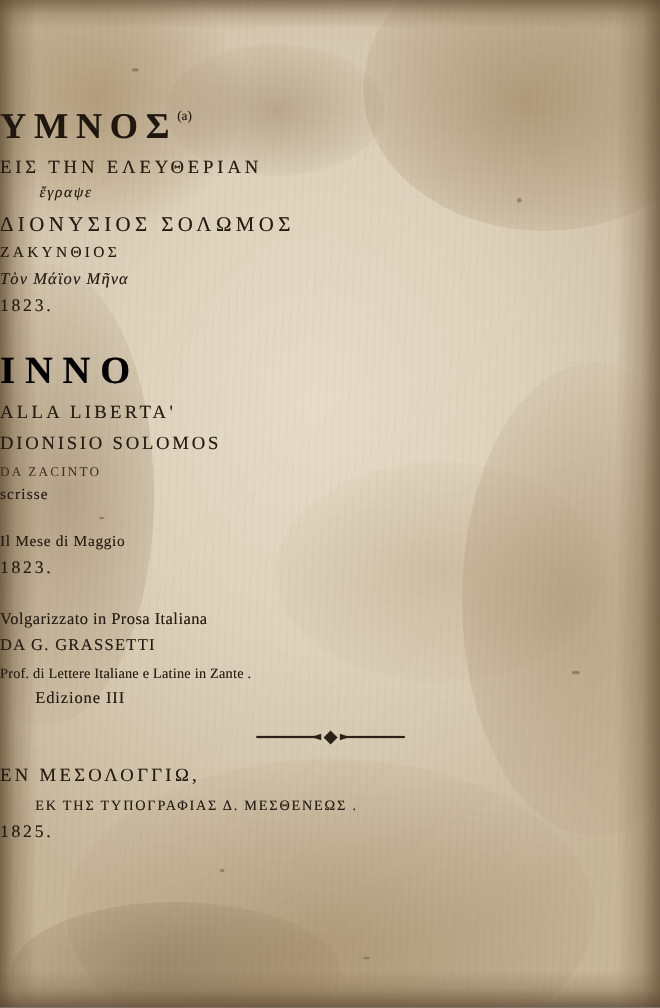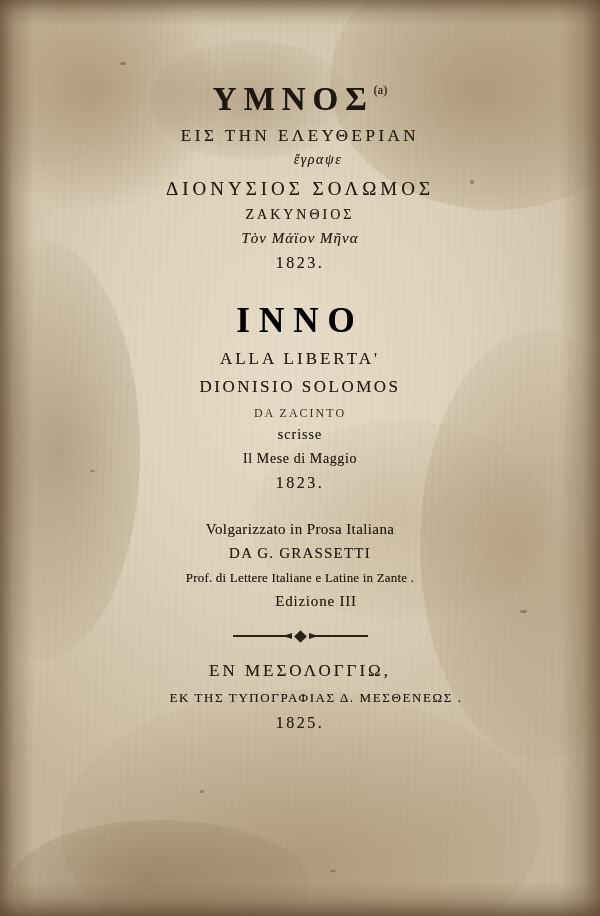--- a/index.html
+++ b/index.html
@@ -63,22 +63,22 @@
     position: absolute; inset: 0; opacity: 0.35; mix-blend-mode: multiply;
     background-image:
       repeating-linear-gradient(92deg, rgba(120,96,64,0.06) 0 2px, rgba(255,255,255,0) 2px 7px),
       repeating-linear-gradient(3deg, rgba(120,96,64,0.05) 0 1px, rgba(255,255,255,0) 1px 9px);
   }
   .speck { position: absolute; background: rgba(92,70,44,0.45); border-radius: 40%; pointer-events: none; }
 
   
   .content {
     position: absolute;
-    left: 0; right: 0; top: 0;
-    text-align: center;
+    left: 0; right: 0; top: 16px;
+    text-align: left;
     color: #241c12;
   }
   .line { margin: 0; line-height: 1.05; white-space: nowrap; }
 
   .greek-title {
     font-size: 33px;
     letter-spacing: 7px;
     font-weight: 700;
     margin-top: 82px;
     position: relative;
@@ -93,21 +93,21 @@
   .greek-year { font-size: 16px; letter-spacing: 2.5px; margin-top: 8px; }
 
   .it-title {
     font-size: 35px; letter-spacing: 9px; font-weight: 700;
     margin-top: 32px; color: #000000;
   }
   .it-sub { font-size: 17px; letter-spacing: 3px; margin-top: 10px; }
   .it-author { font-size: 17px; letter-spacing: 2.5px; margin-top: 10px; }
   .it-from { font-size: 12px; letter-spacing: 2px; margin-top: 11px; }
   .it-scrisse { font-size: 14px; letter-spacing: 1px; margin-top: 9px; }
-  .it-month { font-size: 14px; letter-spacing: 0.6px; margin-top: 9px; }
+  .it-month { font-size: 14px; letter-spacing: 0.6px; margin-top: 27px; }
   .it-year { font-size: 16px; letter-spacing: 2.5px; margin-top: 8px; }
 
   .trans1 { font-size: 15px; letter-spacing: 0.4px; margin-top: 30px; }
   .trans2 { font-size: 15px; letter-spacing: 1.2px; margin-top: 9px; }
   .trans3 { font-size: 13px; letter-spacing: 0.2px; margin-top: 9px; }
   .trans4 { font-size: 15px; letter-spacing: 0.8px; margin-top: 9px; margin-left: 32px; }
 
   .rule {
     width: 135px; height: 13px; margin: 20px auto 0;
     position: relative;

